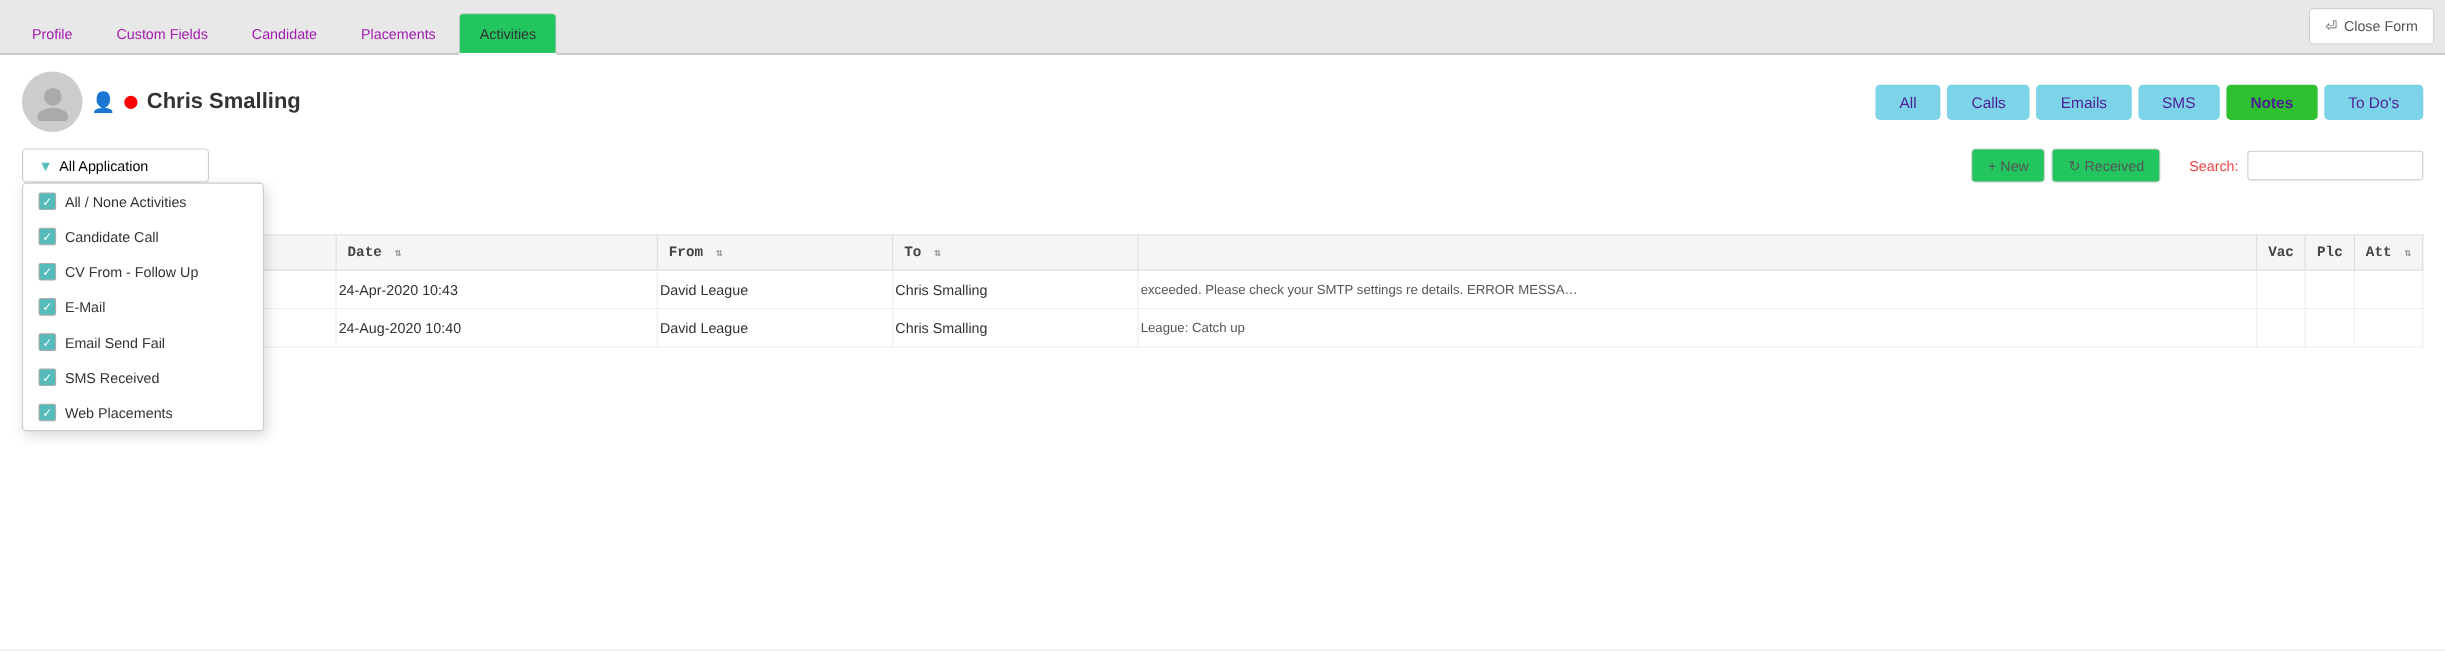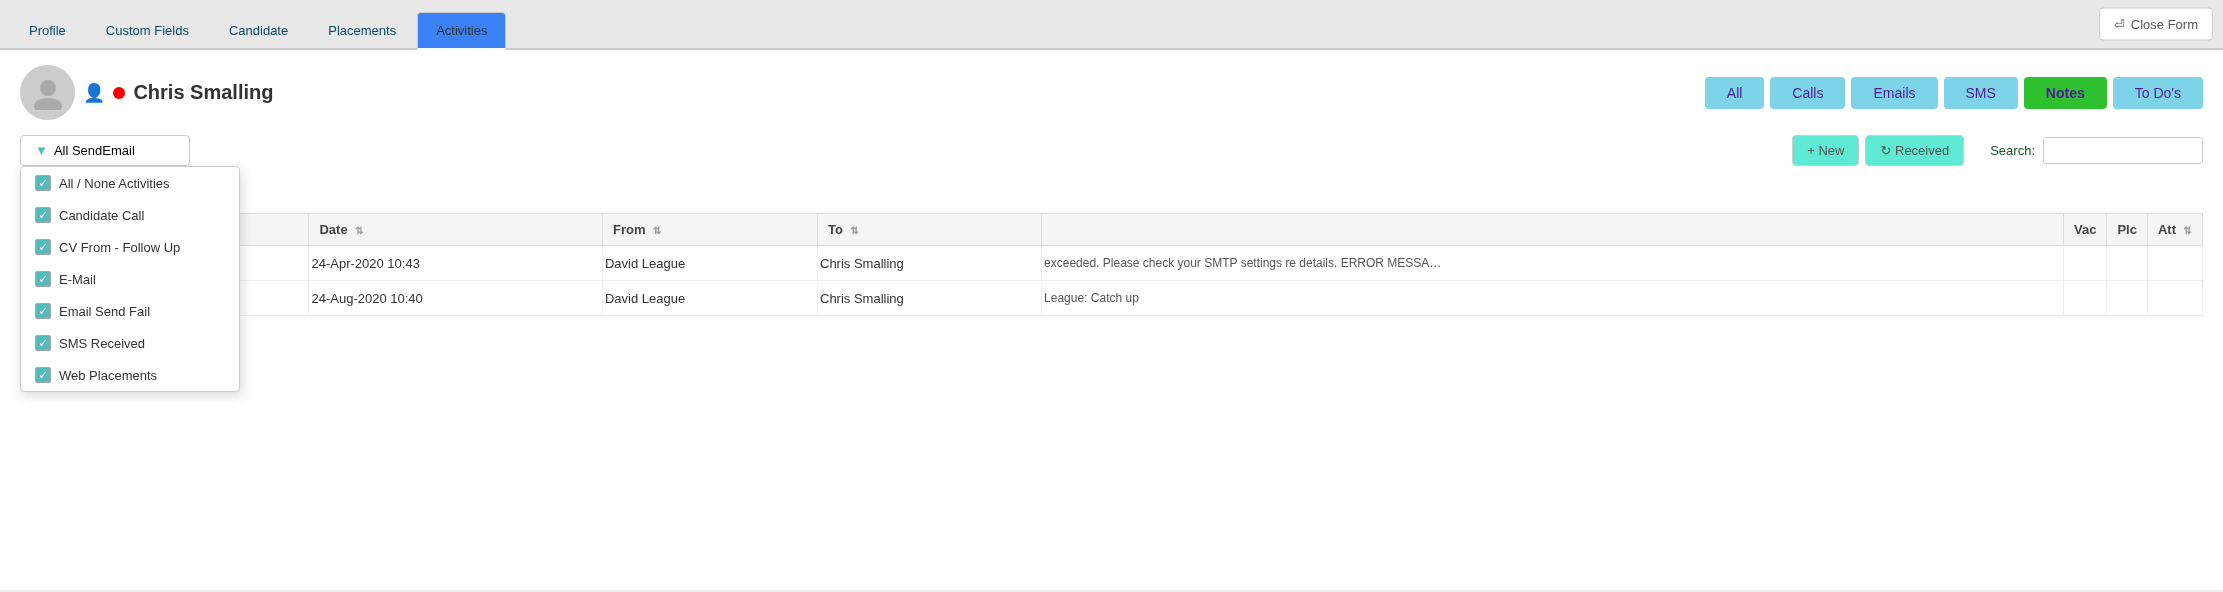--- a/index.html
+++ b/index.html
@@ -11,30 +11,30 @@
       align-items: flex-end;
       background: #e8e8e8;
       border-bottom: 2px solid #ccc;
       padding: 0 10px;
       position: relative;
       height: 50px;
     }
     .tab {
       padding: 10px 18px;
       cursor: pointer;
-      color: #0c4a6e;
+      color: #a21caf;
       border: 1px solid transparent;
       border-bottom: none;
       border-radius: 4px 4px 0 0;
       background: transparent;
       font-size: 13px;
       margin-right: 2px;
     }
     .tab.active {
-      background: #3b82f6;
+      background: #22c55e;
       border-color: #ccc;
       border-bottom: 2px solid #fff;
       color: #333;
       font-weight: normal;
       margin-bottom: -2px;
     }
     .close-form-btn {
       position: absolute;
       right: 10px;
       top: 50%;
@@ -146,36 +146,36 @@
     .action-buttons {
       margin-left: auto;
       display: flex;
       gap: 6px;
       align-items: center;
     }
     .action-btn {
       padding: 7px 14px;
       border: 1px solid #ccc;
       border-radius: 4px;
-      background: #5eead4;
+      background: #22c55e;
       cursor: pointer;
       font-size: 13px;
       display: flex;
       align-items: center;
       gap: 5px;
       color: #555;
     }
     .new-btn { color: #555; }
     .search-section {
       display: flex;
       align-items: center;
       gap: 8px;
       margin-left: 20px;
     }
-    .search-label { font-size: 13px; color: #14532d; }
+    .search-label { font-size: 13px; color: #ef4444; }
     .search-input {
       border: 1px solid #ccc;
       border-radius: 3px;
       padding: 5px 8px;
       font-size: 13px;
       width: 160px;
     }
 
     
     .show-row {
@@ -200,20 +200,21 @@
       font-size: 13px;
     }
     .data-table th {
       background: #f5f5f5;
       border: 1px solid #ddd;
       padding: 8px 10px;
       text-align: left;
       font-weight: bold;
       color: #444;
       white-space: nowrap;
+      font-family: Liberation Mono, monospace;
     }
     .data-table th .sort-icon {
       color: #999;
       font-size: 10px;
       margin-left: 4px;
     }
     .data-table td {
       border: 1px solid #eee;
       padding: 8px 2px;
       vertical-align: middle;
@@ -319,21 +320,21 @@
       <button class="filter-btn active">Notes</button>
       <button class="filter-btn">To Do's</button>
     </div>
   </div>
 
   <div class="toolbar-row">
 
     <div class="activities-dropdown">
       <button class="activities-dropdown-btn">
         <span class="dropdown-arrow">▼</span>
-        <span>All SendEmail</span>
+        <span>All Application</span>
       </button>
 
       <div class="dropdown-menu">
         <div class="dropdown-item">
           <span class="check-icon">✓</span>
           <span>All / None Activities</span>
         </div>
         <div class="dropdown-item">
           <span class="check-icon">✓</span>
           <span>Candidate Call</span>

